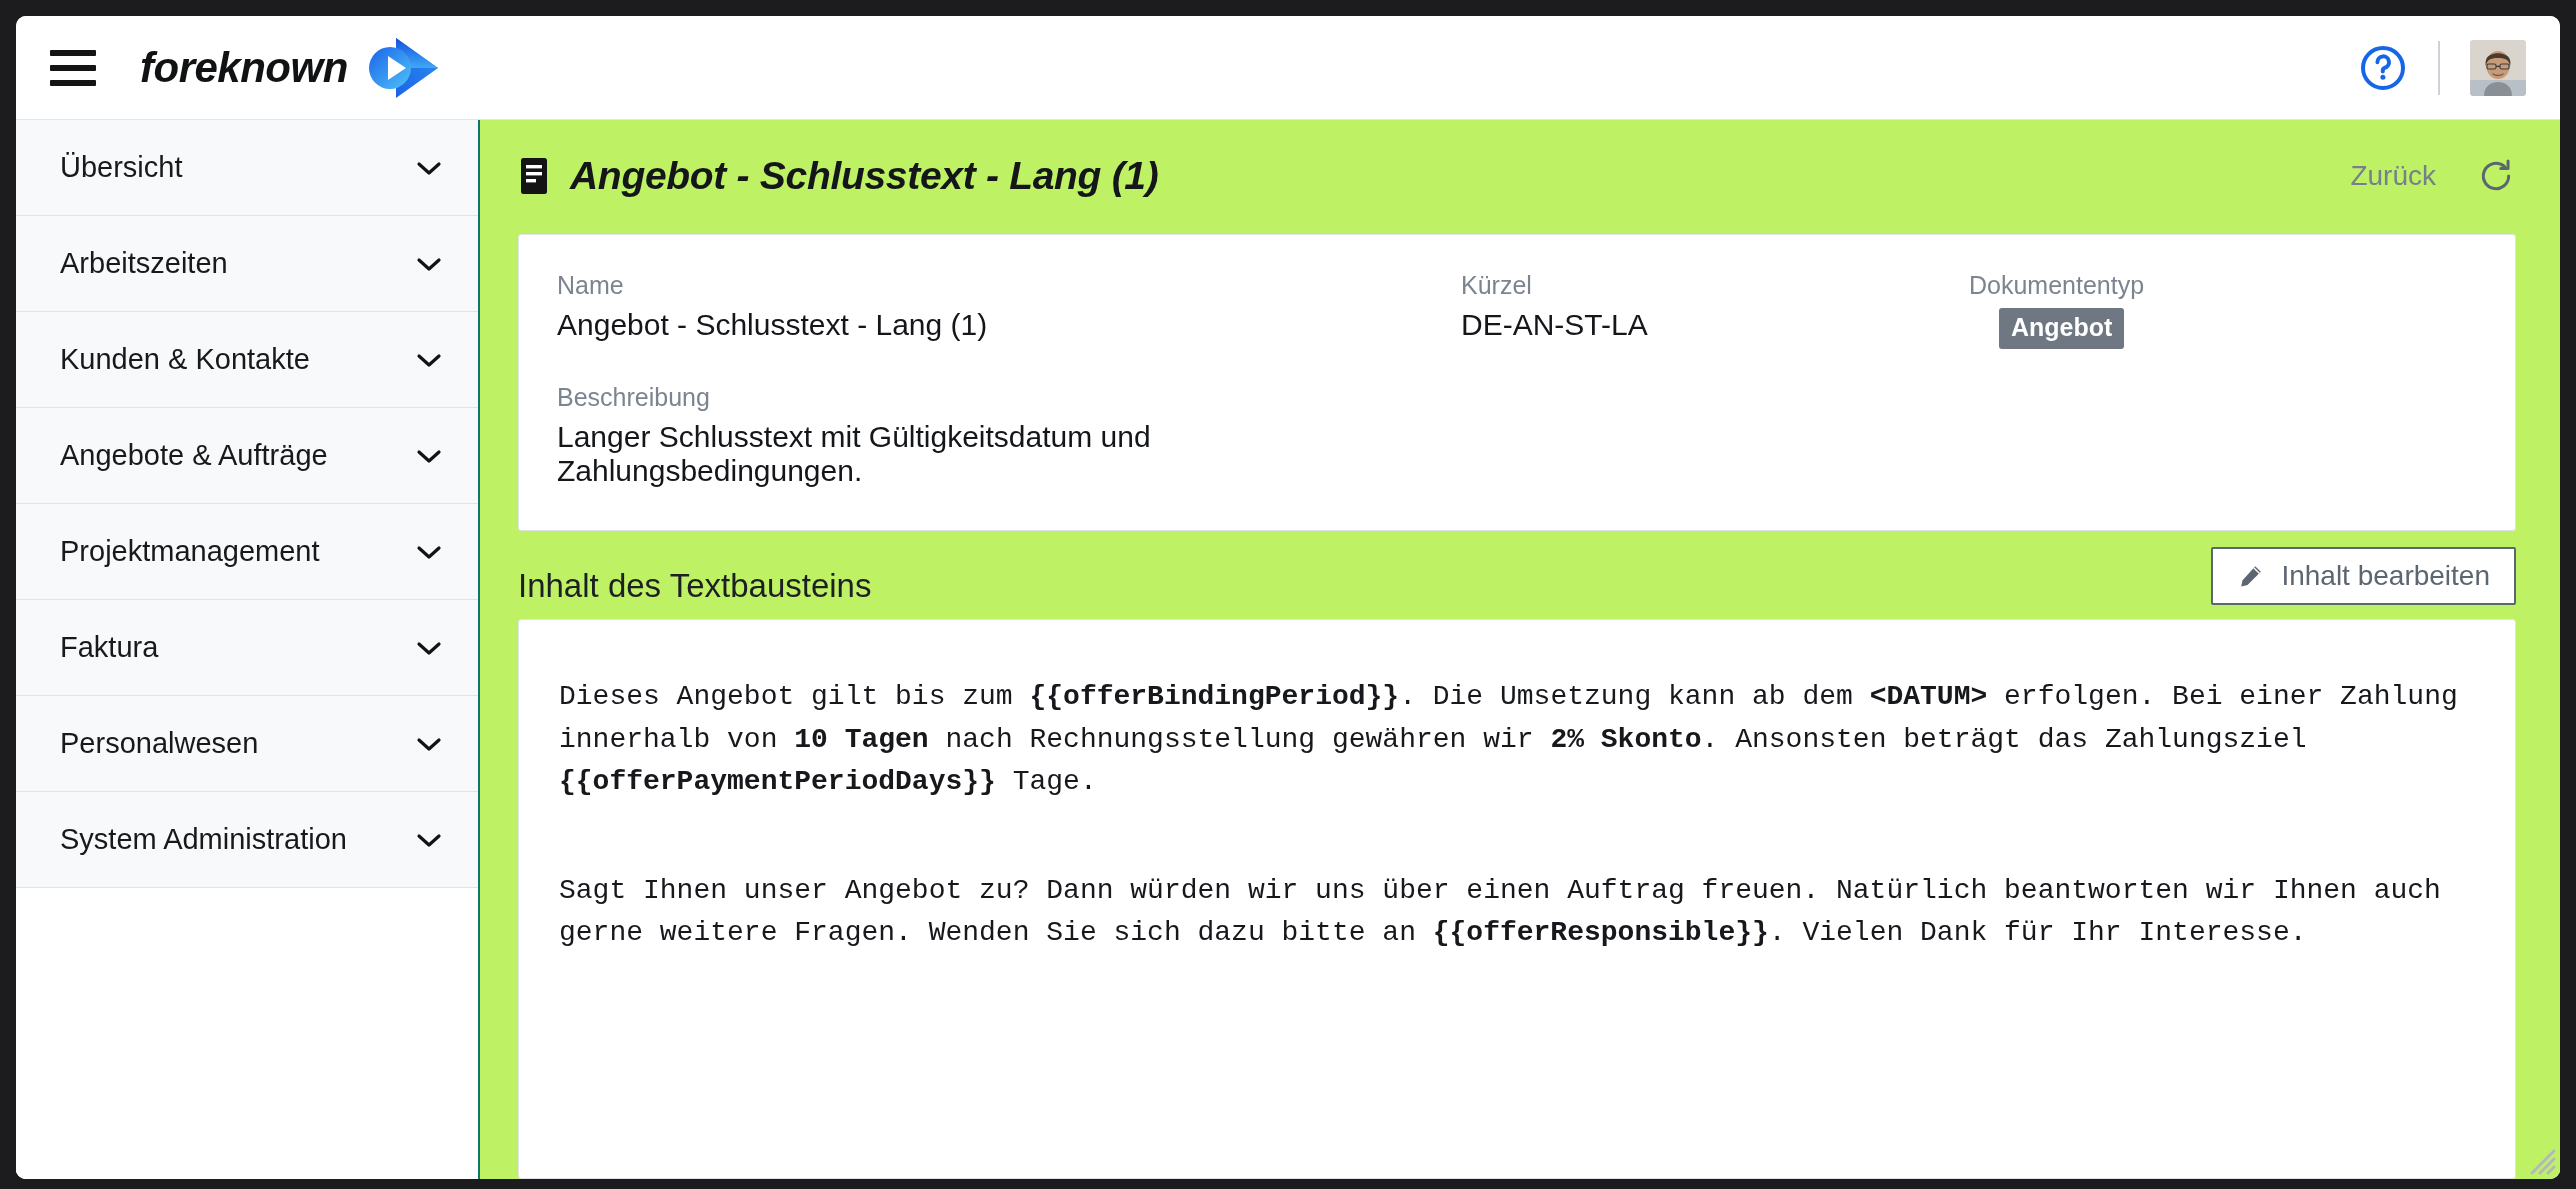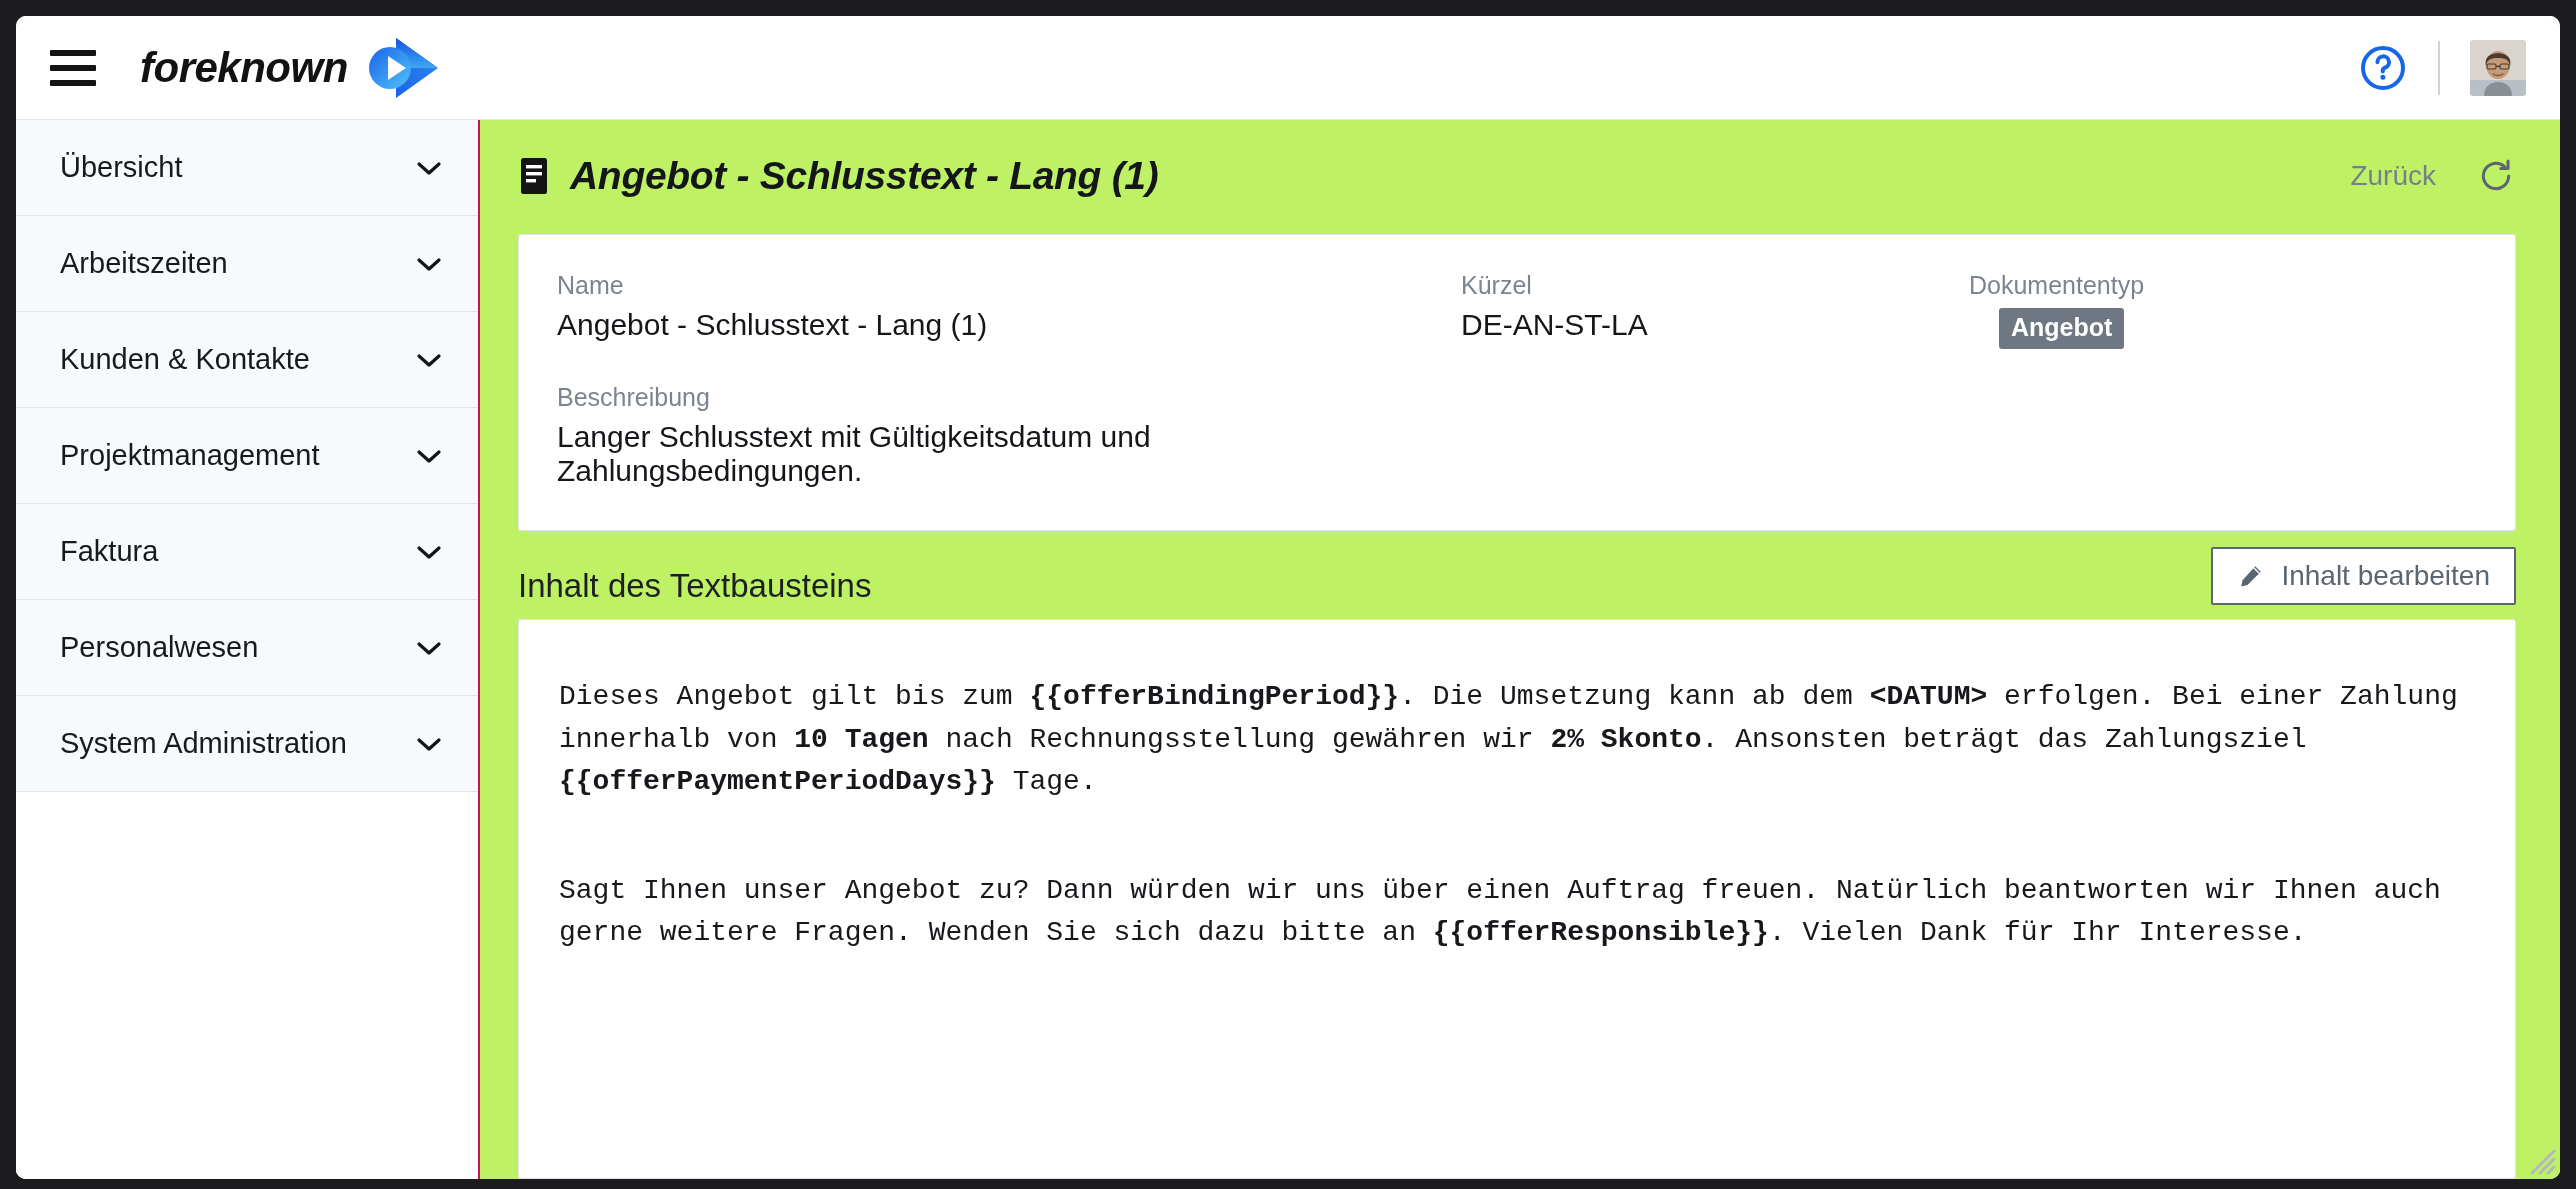--- a/index.html
+++ b/index.html
@@ -107,21 +107,21 @@
     display: flex;
     min-height: 0;
     background: #ffffff;
   }
 
   
   #sidebar {
     width: 464px;
     min-width: 464px;
     background: #ffffff;
-    border-right: 2px solid #be185d;
+    border-right: 2px solid #0f766e;
     display: flex;
     flex-direction: column;
     padding-top: 0;
   }
 
   .nav-item {
     height: 96px;
     min-height: 96px;
     background: #f7f9fa;
     border-bottom: 1px solid #e1e5e9;
@@ -386,20 +386,26 @@
           </svg>
         </div>
 
         <div class="nav-item">
           <span class="nav-label">Kunden &amp; Kontakte</span>
           <svg class="chev" viewBox="0 0 26 16">
             <path d="M3 4 L13 13 L23 4" fill="none" stroke="#111315" stroke-width="3.2" stroke-linecap="round" stroke-linejoin="round"></path>
           </svg>
         </div>
 
+        <div class="nav-item">
+          <span class="nav-label">Angebote &amp; Aufträge</span>
+          <svg class="chev" viewBox="0 0 26 16">
+            <path d="M3 4 L13 13 L23 4" fill="none" stroke="#111315" stroke-width="3.2" stroke-linecap="round" stroke-linejoin="round"></path>
+          </svg>
+        </div>
 
         <div class="nav-item">
           <span class="nav-label">Projektmanagement</span>
           <svg class="chev" viewBox="0 0 26 16">
             <path d="M3 4 L13 13 L23 4" fill="none" stroke="#111315" stroke-width="3.2" stroke-linecap="round" stroke-linejoin="round"></path>
           </svg>
         </div>
 
         <div class="nav-item">
           <span class="nav-label">Faktura</span>

